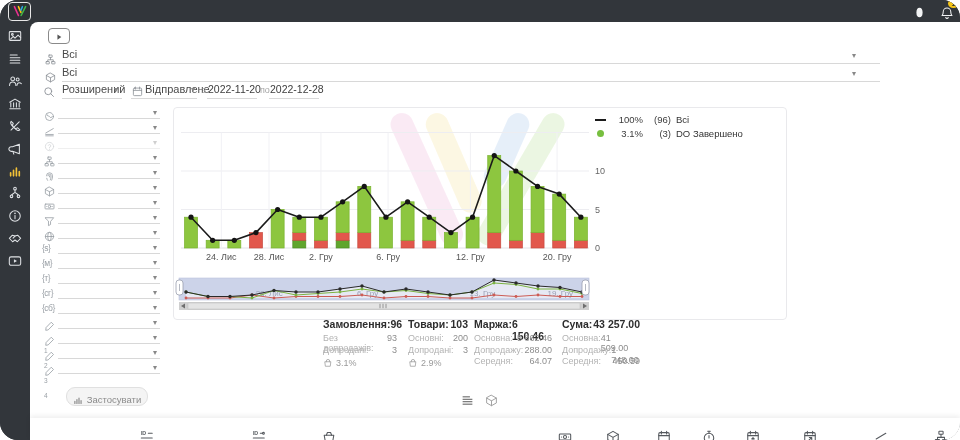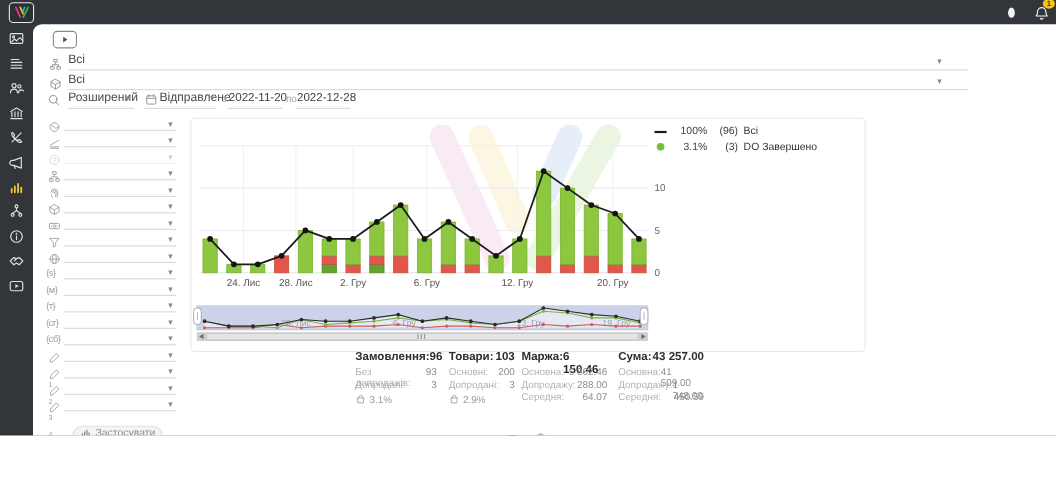--- a/index.html
+++ b/index.html
@@ -1,16 +1,16 @@
 <!DOCTYPE html>
 <html><head>
 <meta charset="utf-8">
 <style>
   html,body{margin:0;padding:0;background:#fff;font-family:"Liberation Sans",sans-serif;}
-  .app{position:relative;width:960px;height:396px;background:#32363b;overflow:hidden;}
+  .app{position:relative;width:960px;height:440px;background:#32363b;overflow:hidden;border-radius:18px;}
   
   .topbar{position:absolute;left:0;top:0;width:960px;height:22px;background:#32363b;}
   .logo-tile{position:absolute;left:8px;top:2px;width:21px;height:17px;border:1px solid #e8e8e8;border-radius:4px;background:#2c3034;display:flex;align-items:center;justify-content:center;}
   .topbar-right{position:absolute;right:6px;top:3px;display:flex;align-items:center;gap:14px;color:#f2f3f4;}
   .bell-wrap{position:relative;}
   .badge{position:absolute;right:-5px;top:-4px;min-width:9px;height:9px;background:#f5c518;color:#333;font-size:7px;line-height:9px;text-align:center;border-radius:50%;padding:0 1px;font-weight:bold;}
   
   .sidebar{position:absolute;left:0;top:22px;width:30px;height:418px;background:#32363b;}
   .side-ic{position:absolute;left:8px;width:14px;height:14px;color:#dfe2e5;cursor:pointer;}
   .side-ic.active{color:#f3c237;}
@@ -21,21 +21,21 @@
   .underline{position:absolute;border-bottom:1px solid #d8d8d8;height:0;}
   .sel-text{position:absolute;font-size:11px;color:#4a4a4a;}
   .sm-ic{position:absolute;color:#8d9298;}
   .caret{position:absolute;font-size:8px;color:#888;line-height:8px;}
   .lbl-xs{position:absolute;font-size:9px;color:#a5a5a5;}
   .date-text{position:absolute;font-size:10.5px;color:#3d3d3d;}
   
   .f-row-ic{position:absolute;left:14px;width:11px;height:11px;color:#9aa0a6;}
   .brace-ic{position:absolute;left:12px;font-size:8.5px;color:#9aa0a6;letter-spacing:-.5px;}
   .pencil-sub{font-size:6.5px;color:#9aa0a6;vertical-align:sub;}
-  .apply-btn{position:absolute;left:36px;top:365px;width:80px;height:17px;border:1px solid #e0e0e0;border-radius:9px;background:#f4f4f4;color:#8b8b8b;font-size:9.5px;display:flex;align-items:flex-start;justify-content:center;gap:4px;cursor:pointer;}
+  .apply-btn{position:absolute;left:36px;top:365px;width:80px;height:17px;border:1px solid #e0e0e0;border-radius:9px;background:#f4f4f4;color:#8b8b8b;font-size:9.5px;display:flex;align-items:flex-end;justify-content:center;gap:4px;cursor:pointer;}
   
   .card{position:absolute;left:143px;top:85px;width:612px;height:211px;border:1px solid #e9e9ec;border-radius:4px;background:#fff;}
   .watermark{position:absolute;left:195px;top:2px;opacity:.5;pointer-events:none;}
   .legend{position:absolute;left:420px;top:5px;width:190px;font-size:9.5px;color:#333;}
   .lg-row{display:flex;align-items:center;height:13.5px;cursor:pointer;}
   .lg-marker{width:13px;display:flex;justify-content:center;margin-right:3px;}
   .lg-pct{width:33px;text-align:right;color:#3c3c3c;}
   .lg-cnt{width:28px;text-align:right;color:#3c3c3c;}
   .lg-lab{margin-left:5px;color:#333;}
   

